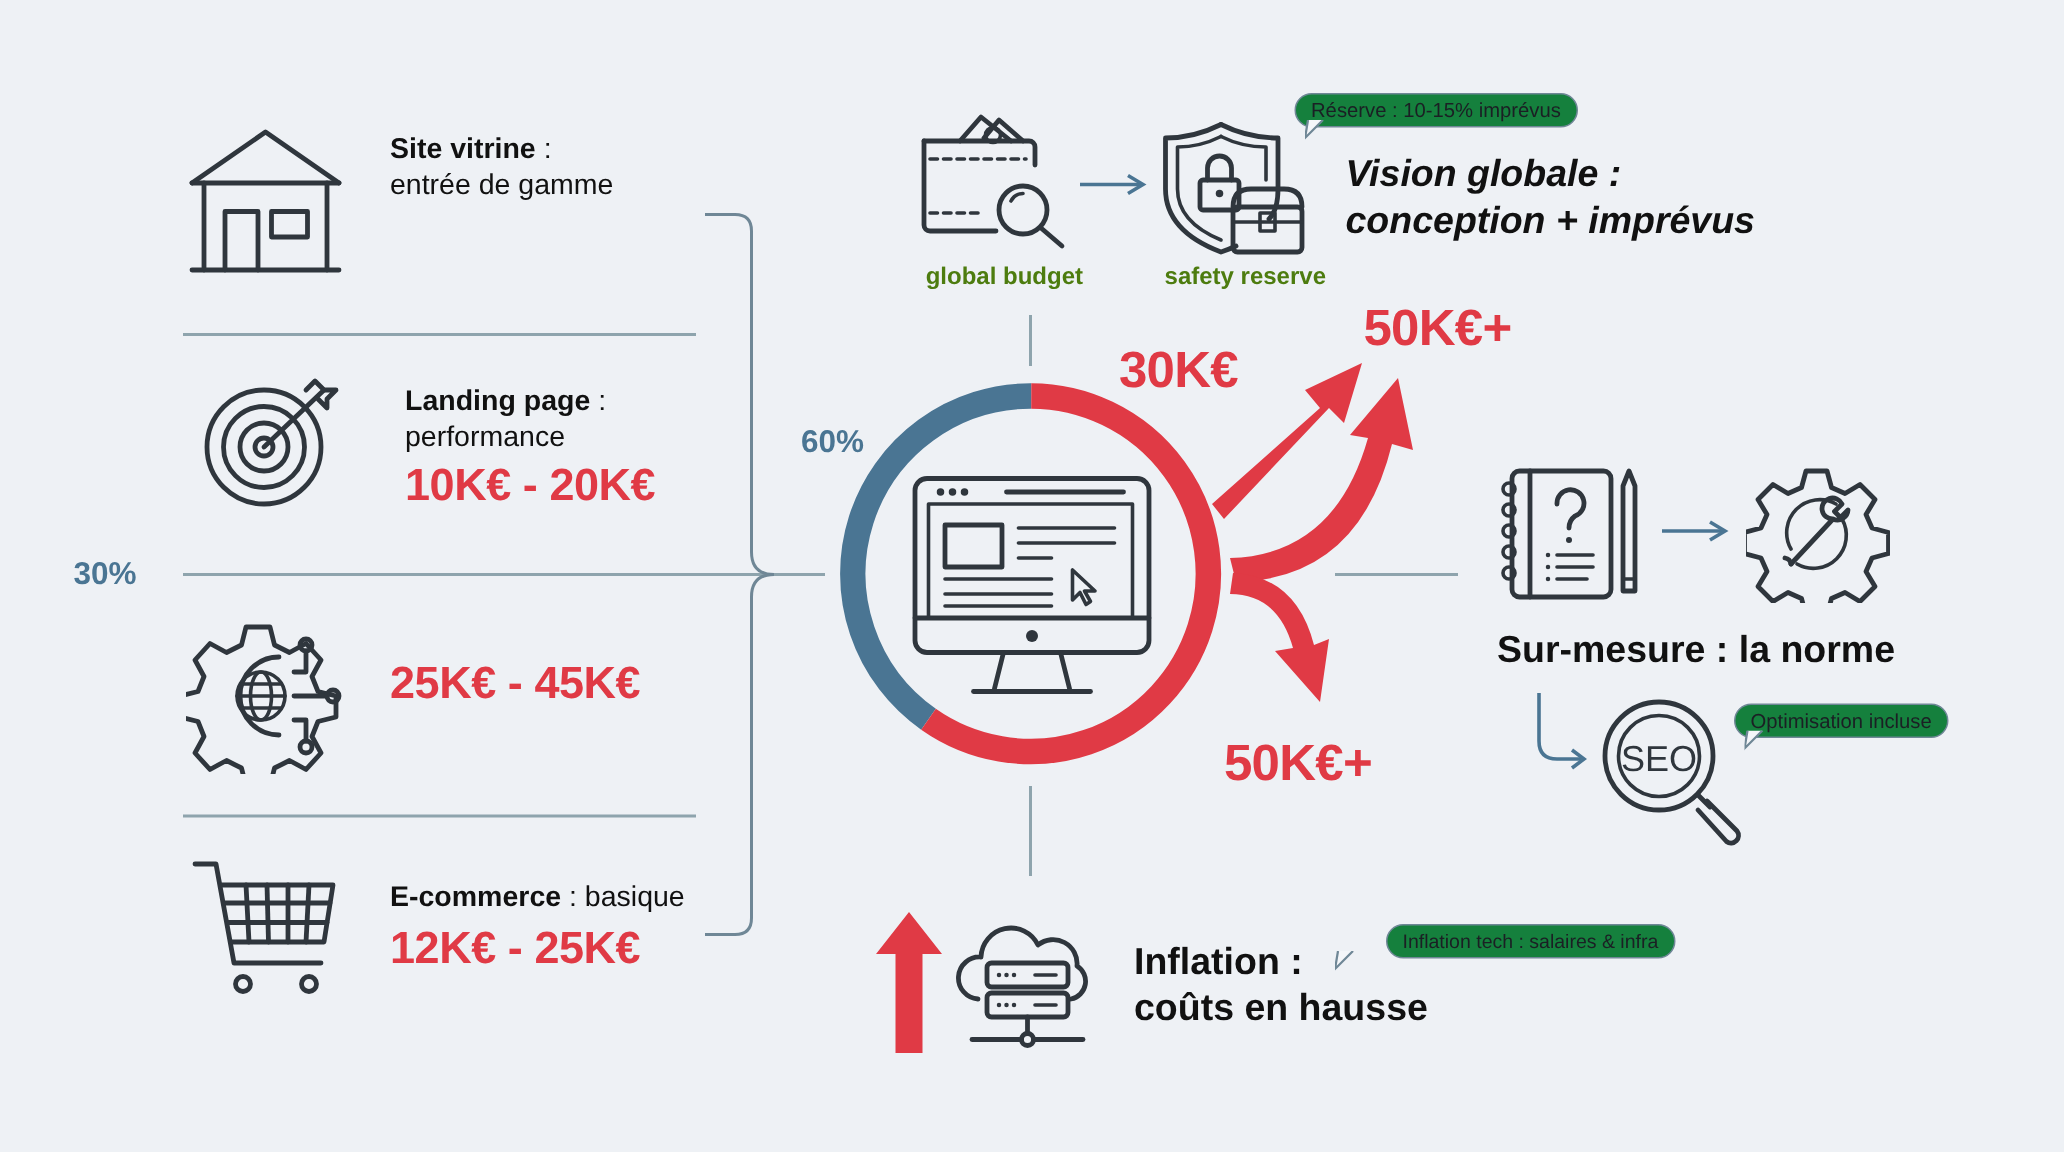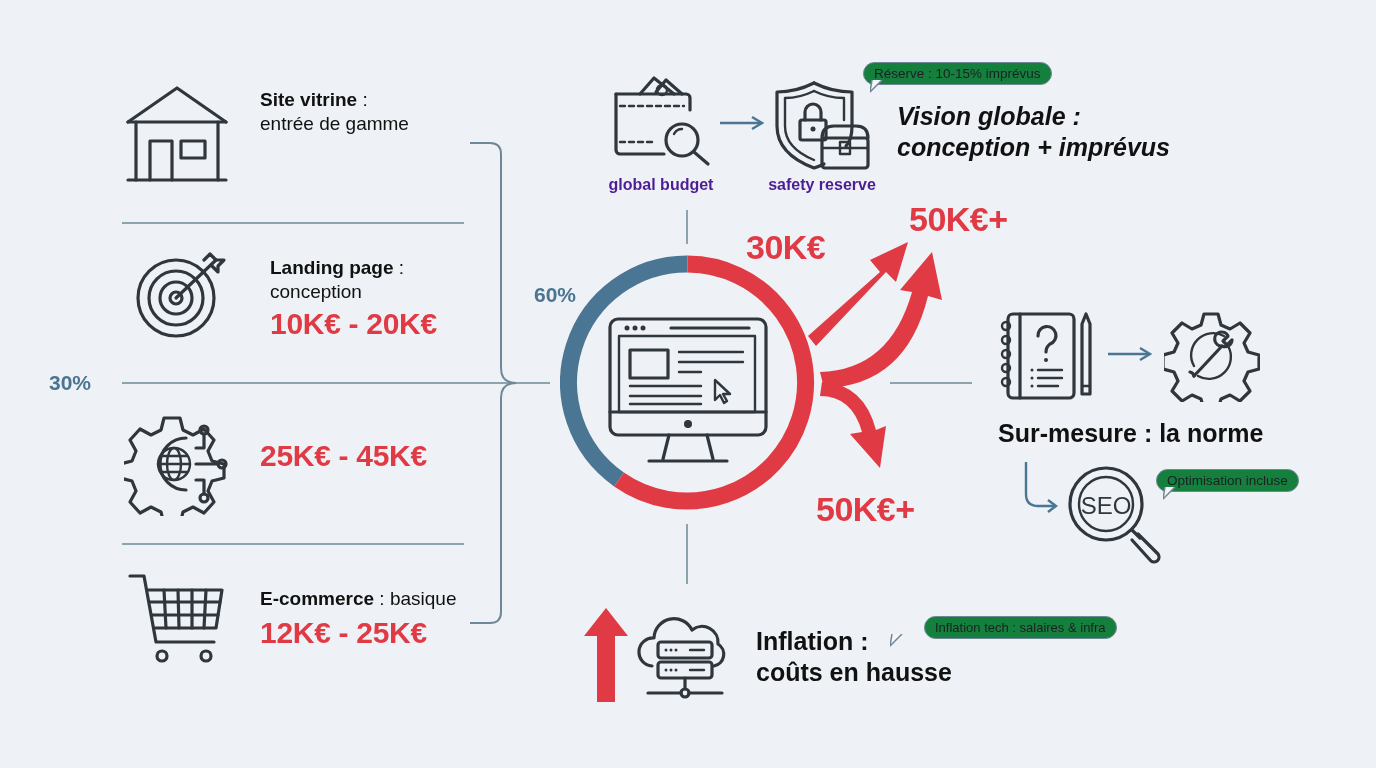--- a/index.html
+++ b/index.html
@@ -18,21 +18,21 @@
   
   .item-text { position: absolute; left: 260px; }
   .item-title { font-size: 19px; line-height: 24px; color: #111; }
   .item-title b { font-weight: 700; }
   .item-sub { font-size: 19px; line-height: 24px; color: #111; }
   .item-price { font-size: 30px; font-weight: 700; color: #e03a45; line-height: 36px; letter-spacing: -0.3px; }
   .sep { position: absolute; left: 122px; width: 342px; height: 2px; background: #8ea4ad; }
 
   .pct { font-size: 21px; font-weight: 700; color: #4a7593; }
 
-  .caption { font-size: 16px; font-weight: 700; color: #4c1d95; text-align: center; }
+  .caption { font-size: 16px; font-weight: 700; color: #4d7c0f; text-align: right; }
   .headline { font-size: 25px; font-weight: 700; color: #111; line-height: 31px; }
   .bubble {
     position: absolute; background: #15803d; border: 1.5px solid #6f8796;
     border-radius: 14px; font-size: 13.5px; color: #1b1f24; padding: 3px 10px; white-space: nowrap;
   }
   .bubble-tail { position: absolute; width: 14px; height: 14px; }
   .red-num { font-size: 34px; font-weight: 700; color: #e03a45; letter-spacing: -0.5px; }
   .axis { position: absolute; background: #8ea4ad; }
 </style>
 </head>
@@ -62,21 +62,21 @@
       <circle class="stroke" cx="42" cy="48" r="38"></circle>
       <circle class="stroke" cx="42" cy="48" r="27"></circle>
       <circle class="stroke" cx="42" cy="48" r="16"></circle>
       <circle class="stroke" cx="42" cy="48" r="6"></circle>
       <line class="stroke" x1="42" y1="48" x2="82" y2="10"></line>
       <polyline class="stroke" points="70,10 76,4 82,10 90,10 84,16 84,22 78,16"></polyline>
     </svg>
   </div>
   <div class="item-text" style="top:256px;margin-left:10px;">
     <div class="item-title"><b>Landing page</b><span> :</span></div>
-    <div class="item-sub">conception</div>
+    <div class="item-sub">performance</div>
     <div class="item-price" style="margin-top:2px;">10K€ - 20K€</div>
   </div>
   <div class="sep" style="top:382px;"></div>
 
   <div class="abs icon" style="left:124px;top:412px;">
     <svg width="108" height="104" viewBox="0 0 108 104">
       <path class="stroke" d="M40 6 h16 l3 12 l10 5 l11 -6 l10 11 l-6 11 l4 10 l12 3 v14 l-12 3 l-4 10 l6 11 l-10 11 l-11 -6 l-10 5 l-3 12 h-16 l-3 -12 l-10 -5 l-11 6 l-10 -11 l6 -11 l-4 -10 l-12 -3 v-14 l12 -3 l4 -10 l-6 -11 l10 -11 l11 6 l10 -5 z"></path>
       <path class="stroke" d="M62 26 a26 26 0 1 0 0 52"></path>
       <circle class="stroke-thin" cx="50" cy="52" r="16"></circle>
       <ellipse class="stroke-thin" cx="50" cy="52" rx="7" ry="16"></ellipse>

